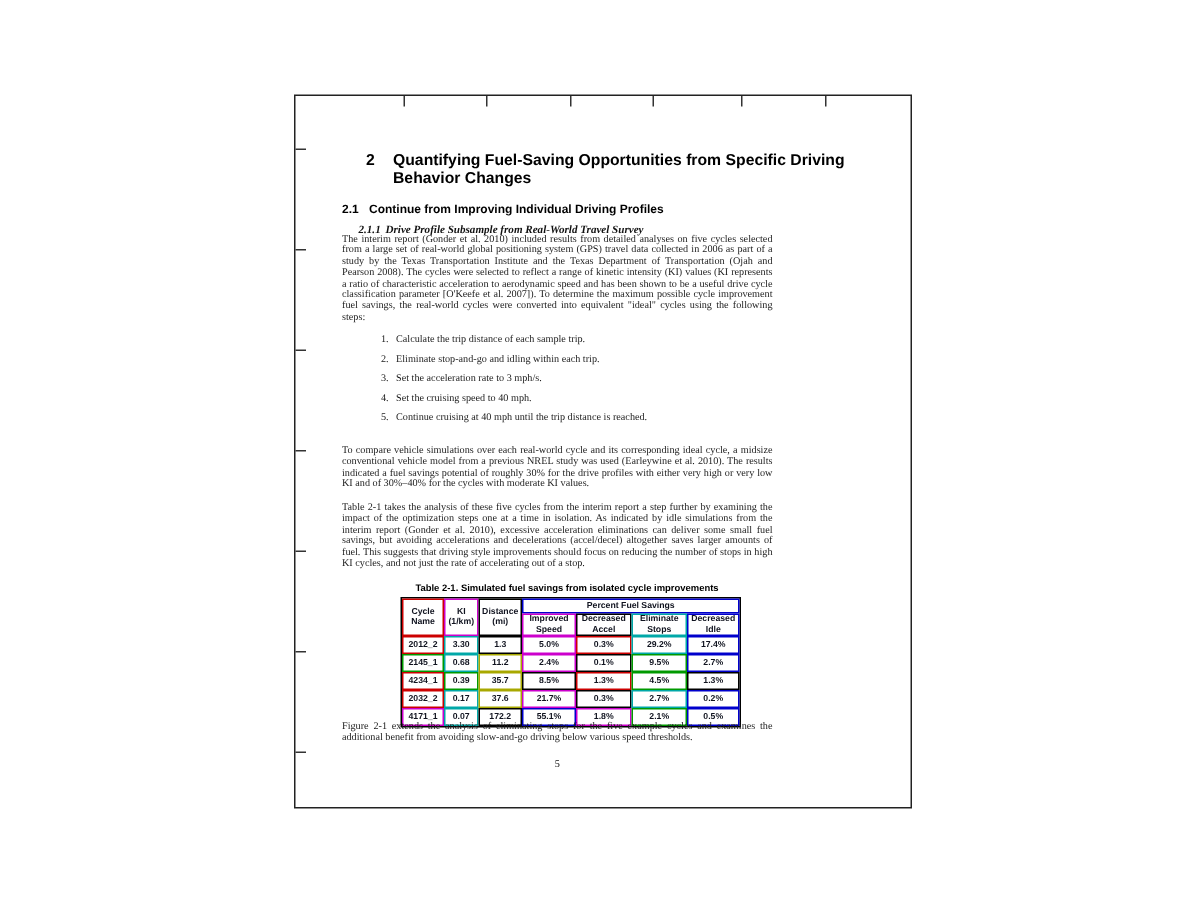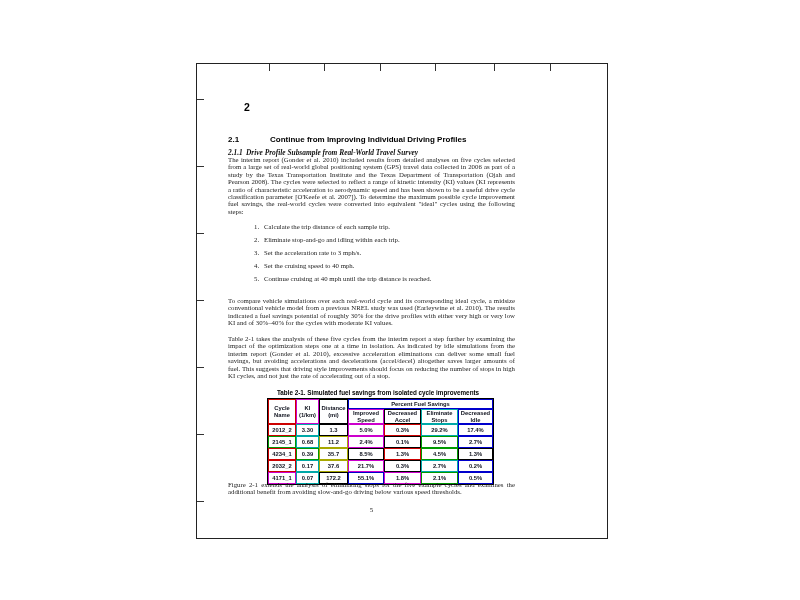--- a/index.html
+++ b/index.html
@@ -12,23 +12,23 @@
   .tick-left{position:absolute;left:0;width:7px;height:1px;background:#333;}
 
   .h1{position:absolute;left:47px;top:38px;width:342px;
       font-family:"Liberation Sans", sans-serif;font-weight:bold;
       font-size:10.5px;line-height:11.5px;color:#000;padding-left:18px;}
   .h1 .hnum{position:absolute;left:0;top:0;}
 
   .h2{position:absolute;left:31px;top:71px;width:330px;
       font-family:"Liberation Sans", sans-serif;font-weight:bold;
       font-size:8px;color:#000;}
-  .h2 .hnum{display:inline-block;width:42px;}
-
-  .h3{position:absolute;left:31px;top:84px;width:330px;
+  .h2 .hnum{display:inline-block;width:18px;}
+
+  .h3{position:absolute;left:42px;top:84px;width:330px;
       font-family:"Liberation Serif", serif;font-weight:bold;font-style:italic;
       font-size:7.4px;color:#111;}
   .h3 .hnum{display:inline-block;width:18px;}
 
   .para{position:absolute;left:31px;width:287px;text-align:justify;
         font-size:6.8px;line-height:7.4px;}
   .p-intro{top:92px;}
   .p-compare{top:233px;}
   .p-analysis{top:271px;}
   .p-closing{top:417px;}
@@ -59,20 +59,21 @@
       font-size:6.8px;color:#111;}
 </style>
 </head>
 <body>
 
 <div class="canvas">
   <div class="page">
 
     <div class="h1">
       <span class="hnum">2</span>
+      <span>Quantifying Fuel-Saving Opportunities from Specific Driving Behavior Changes</span>
     </div>
 
     <div class="h2">
       <span class="hnum">2.1</span><span>Continue from Improving Individual Driving Profiles</span>
     </div>
 
     <div class="h3">
       <span class="hnum">2.1.1</span><span>Drive Profile Subsample from Real-World Travel Survey</span>
     </div>
 

